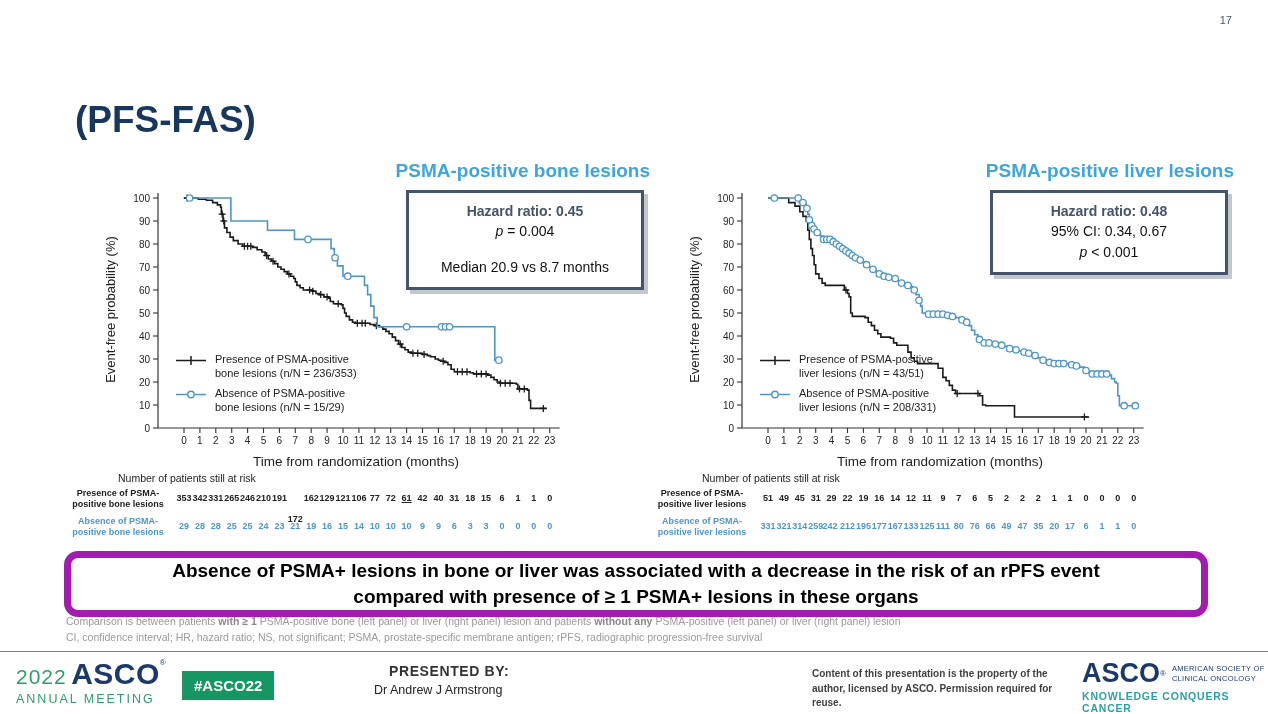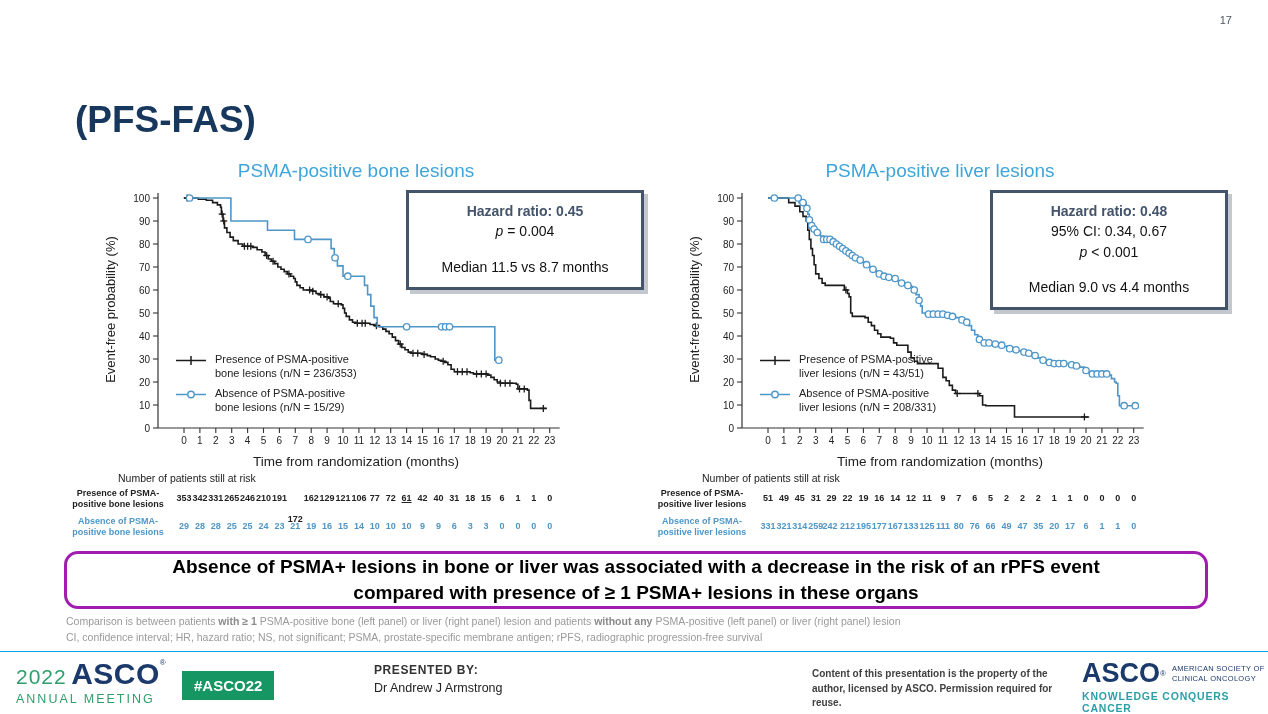--- a/index.html
+++ b/index.html
@@ -5,21 +5,21 @@
   html,body{margin:0;padding:0;}
   body{width:1268px;height:714px;position:relative;background:#fff;
        font-family:"Liberation Sans", sans-serif;color:#222;overflow:hidden;}
   .page-num{position:absolute;top:14px;right:36px;font-size:11px;color:#4b5563;}
   .slide-title{position:absolute;left:75px;top:52px;width:1100px;
        font-size:37px;font-weight:bold;color:#17375D;line-height:1.22;}
   
   .panel{position:absolute;top:160px;width:588px;}
   .panel-left{left:62px;}
   .panel-right{left:646px;}
-  .panel-title{text-align:center;font-size:19px;font-weight:normal;color:#3FA5DA;margin-bottom:2px;}
+  .panel-title{text-align:right;font-size:19px;font-weight:bold;color:#3FA5DA;margin-bottom:2px;}
   .chart-wrap{position:relative;height:272px;}
   svg.km{position:absolute;left:0;top:0;}
   .ylab{position:absolute;left:-64px;top:118px;width:224px;text-align:center;
         transform:rotate(-90deg);font-size:13px;color:#222;}
   .legend{position:absolute;left:112px;top:168px;font-size:11px;color:#222;line-height:1.3;}
   .leg-entry{display:flex;align-items:flex-start;margin-bottom:5px;}
   .leg-mark{margin-right:7px;margin-top:2px;flex:0 0 auto;}
   .hazard{position:absolute;top:6px;right:6px;width:224px;background:#fff;
           border:3px solid #44546A;box-shadow:4px 4px 0 #c3c7ce;
           padding:8px 4px 10px;text-align:center;font-size:14px;color:#111;line-height:1.45;}
@@ -32,38 +32,38 @@
   .risk-row{position:absolute;left:0;right:0;height:26px;}
   .risk-row.r0{top:0;} .risk-row.r1{top:28px;}
   .risk-label{position:absolute;left:0;width:112px;text-align:center;
               font-size:9px;font-weight:bold;line-height:1.25;top:1px;}
   .risk-row.presence .risk-label,.risk-row.presence .num{color:#222;}
   .risk-row.absence .risk-label,.risk-row.absence .num{color:#4E96C8;}
   .num{position:absolute;top:6px;transform:translateX(-50%);
        font-size:9px;font-weight:bold;white-space:nowrap;}
   
   .callout{position:absolute;left:64px;right:60px;top:551px;height:52px;
-           border:3px solid #a21caf;border-radius:14px;background:#fff;
+           border:7px solid #a21caf;border-radius:14px;background:#fff;
            display:flex;flex-direction:column;justify-content:center;align-items:center;
            font-size:19px;font-weight:bold;color:#000;line-height:1.35;text-align:center;}
   
   .footnotes{position:absolute;left:66px;top:614px;width:1140px;font-size:10.5px;
              color:#9a9a9a;line-height:1.5;}
   .footnotes b{color:#8a8a8a;}
   
   .footer{position:absolute;left:0;right:0;top:651px;height:63px;border-top:1px solid #0ea5e9;}
   .logo-main{position:absolute;left:16px;top:7px;line-height:1;}
   .logo-2022{font-size:21px;color:#2E9E6B;letter-spacing:1px;}
   .logo-asco{font-size:30px;font-weight:bold;color:#1B3A6B;letter-spacing:0.5px;}
   .reg{font-size:8px;vertical-align:top;color:#1B3A6B;}
   .logo-annual{font-size:12.5px;color:#2E9E6B;letter-spacing:2px;margin-top:4px;}
   .hashtag{position:absolute;left:182px;top:19px;background:#169663;color:#fff;
            font-size:15px;font-weight:bold;padding:6px 12px;}
   .presented{position:absolute;left:374px;top:11px;}
-  .presented-by{font-size:12px;font-weight:bold;color:#333;letter-spacing:0.6px;}
+  .presented-by{font-size:14px;font-weight:bold;color:#333;letter-spacing:0.6px;margin-left:15px;}
   .presenter{font-size:12.5px;color:#222;margin-top:4px;}
   .content-note{position:absolute;left:812px;top:15px;width:260px;
                 font-size:10px;font-weight:bold;color:#404040;line-height:1.45;}
   .asco-right{position:absolute;left:1082px;top:8px;}
   .asco-row{display:flex;align-items:center;}
   .asco-word{font-size:27px;font-weight:bold;color:#1B3A6B;line-height:1;}
   .asco-small{font-size:7.5px;color:#1B3A6B;line-height:1.25;margin-left:6px;letter-spacing:0.3px;}
   .asco-tag{font-size:10.5px;font-weight:bold;color:#2B9FA8;letter-spacing:0.8px;margin-top:3px;}
 </style>
 </head>
@@ -253,21 +253,21 @@
         </svg>
         <div class="leg-text">
           <span>Absence of PSMA-positive</span><br>
           <span>bone lesions (n/N = 15/29)</span>
         </div>
       </div>
     </div>
     <div class="hazard">
       <div class="hr">Hazard ratio: 0.45</div>
       <div><span class="it">p</span><span> = 0.004</span></div>
-      <div class="med">Median 11.5 vs 8.7 months</div>
+      <div class="med">Median 20.9 vs 8.7 months</div>
     </div>
   </div>
   <div class="xlab">Time from randomization (months)</div>
   <div class="risk-header">Number of patients still at risk</div>
   <div class="risk-rows">
     <div class="risk-row r0 presence">
       <div class="risk-label">
         <span>Presence of PSMA-</span><br>
         <span>positive bone lesions</span>
       </div>
@@ -498,21 +498,20 @@
         <div class="leg-text">
           <span>Absence of PSMA-positive</span><br>
           <span>liver lesions (n/N = 208/331)</span>
         </div>
       </div>
     </div>
     <div class="hazard">
       <div class="hr">Hazard ratio: 0.48</div>
       <div>95% CI: 0.34, 0.67</div>
       <div><span class="it">p</span><span> &lt; 0.001</span></div>
-      <div class="med">Median 9.0 vs 4.4 months</div>
     </div>
   </div>
   <div class="xlab">Time from randomization (months)</div>
   <div class="risk-header">Number of patients still at risk</div>
   <div class="risk-rows">
     <div class="risk-row r0 presence">
       <div class="risk-label">
         <span>Presence of PSMA-</span><br>
         <span>positive liver lesions</span>
       </div>

